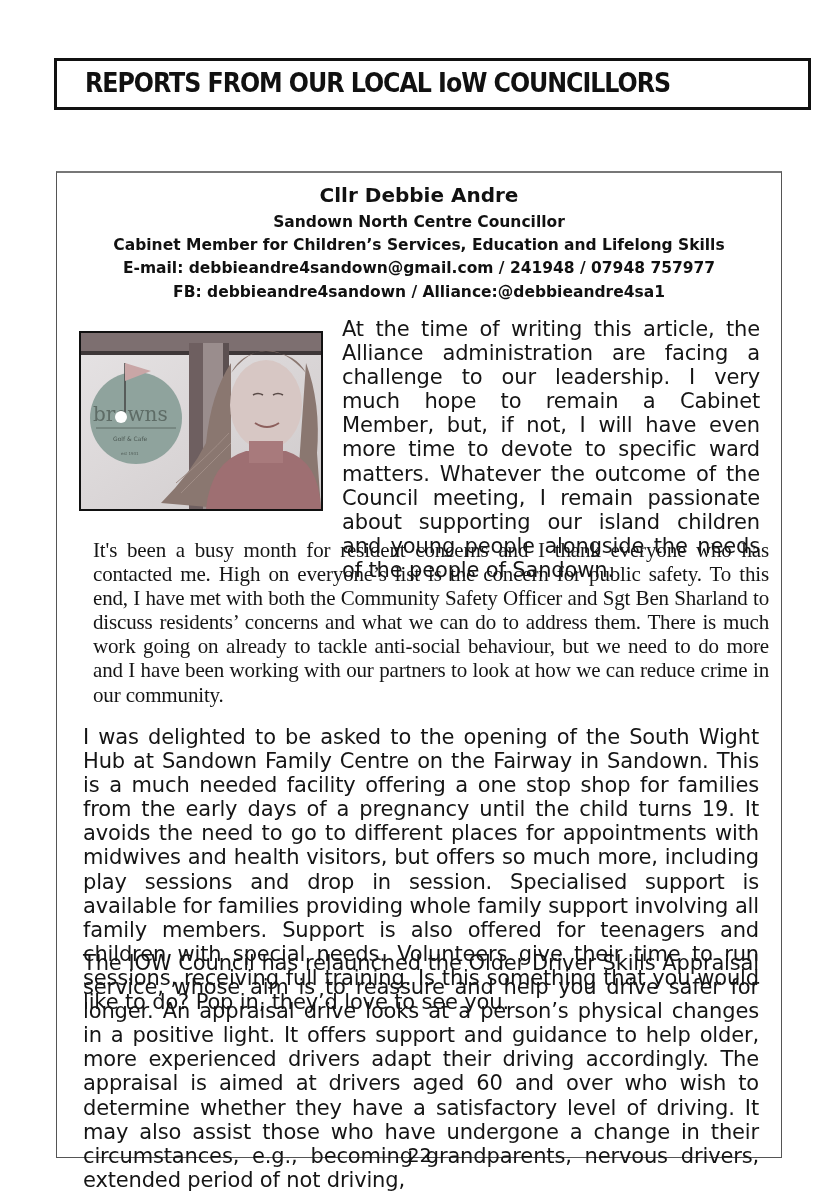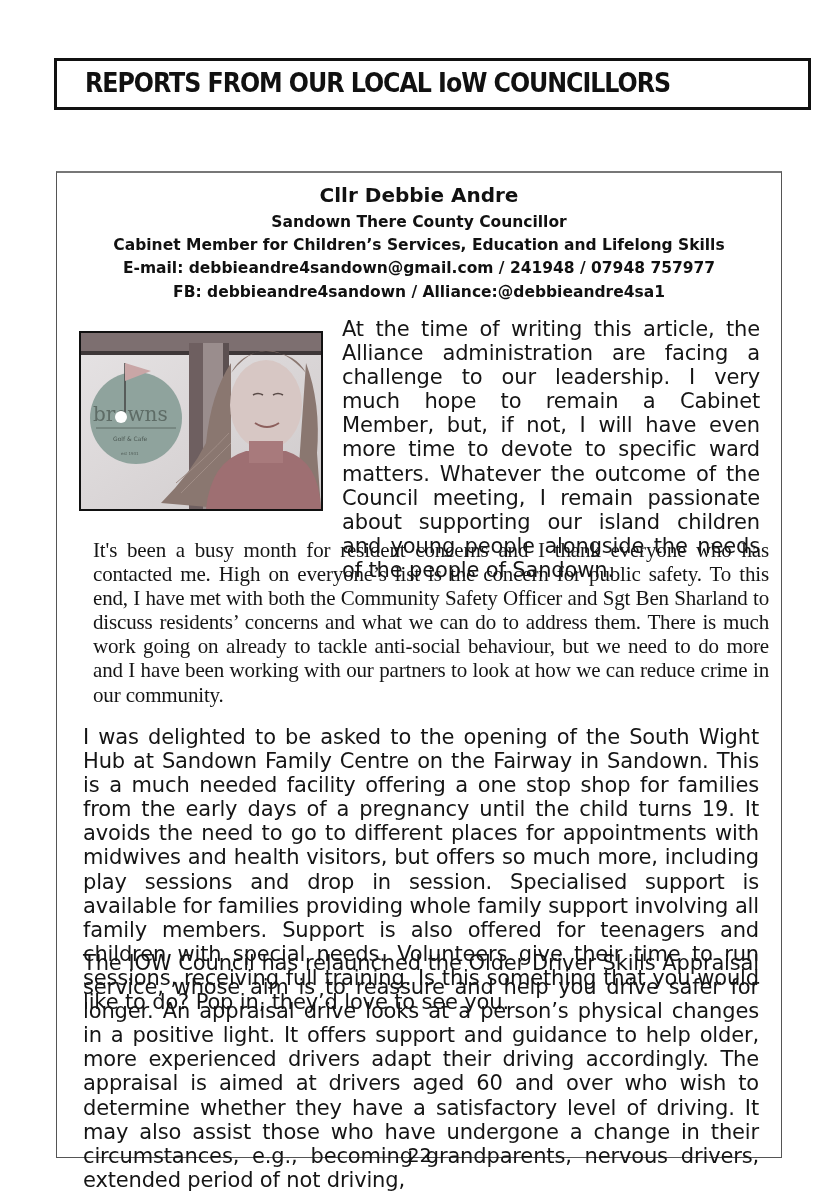--- a/index.html
+++ b/index.html
@@ -40,21 +40,21 @@
 </head>
 <body>
 
 <div class="page-header">
   <div class="title">REPORTS FROM OUR LOCAL IoW COUNCILLORS</div>
 </div>
 
 <div class="article">
   <div class="byline">
     <div class="name">Cllr Debbie Andre</div>
-    <div class="line l1">Sandown There County Councillor</div>
+    <div class="line l1">Sandown North Centre Councillor</div>
     <div class="line l2">Cabinet Member for Children’s Services, Education and Lifelong Skills</div>
     <div class="line l3">E-mail: debbieandre4sandown@gmail.com / 241948 /  07948 757977</div>
     <div class="line l4">FB: debbieandre4sandown / Alliance:@debbieandre4sa1</div>
   </div>
 
   <div class="photo">
     <svg width="240" height="176" viewBox="0 0 240 176">
       <defs>
         <linearGradient id="bg" x1="0" y1="0" x2="1" y2="1">
           <stop offset="0" stop-color="#e6e3e4"></stop>

